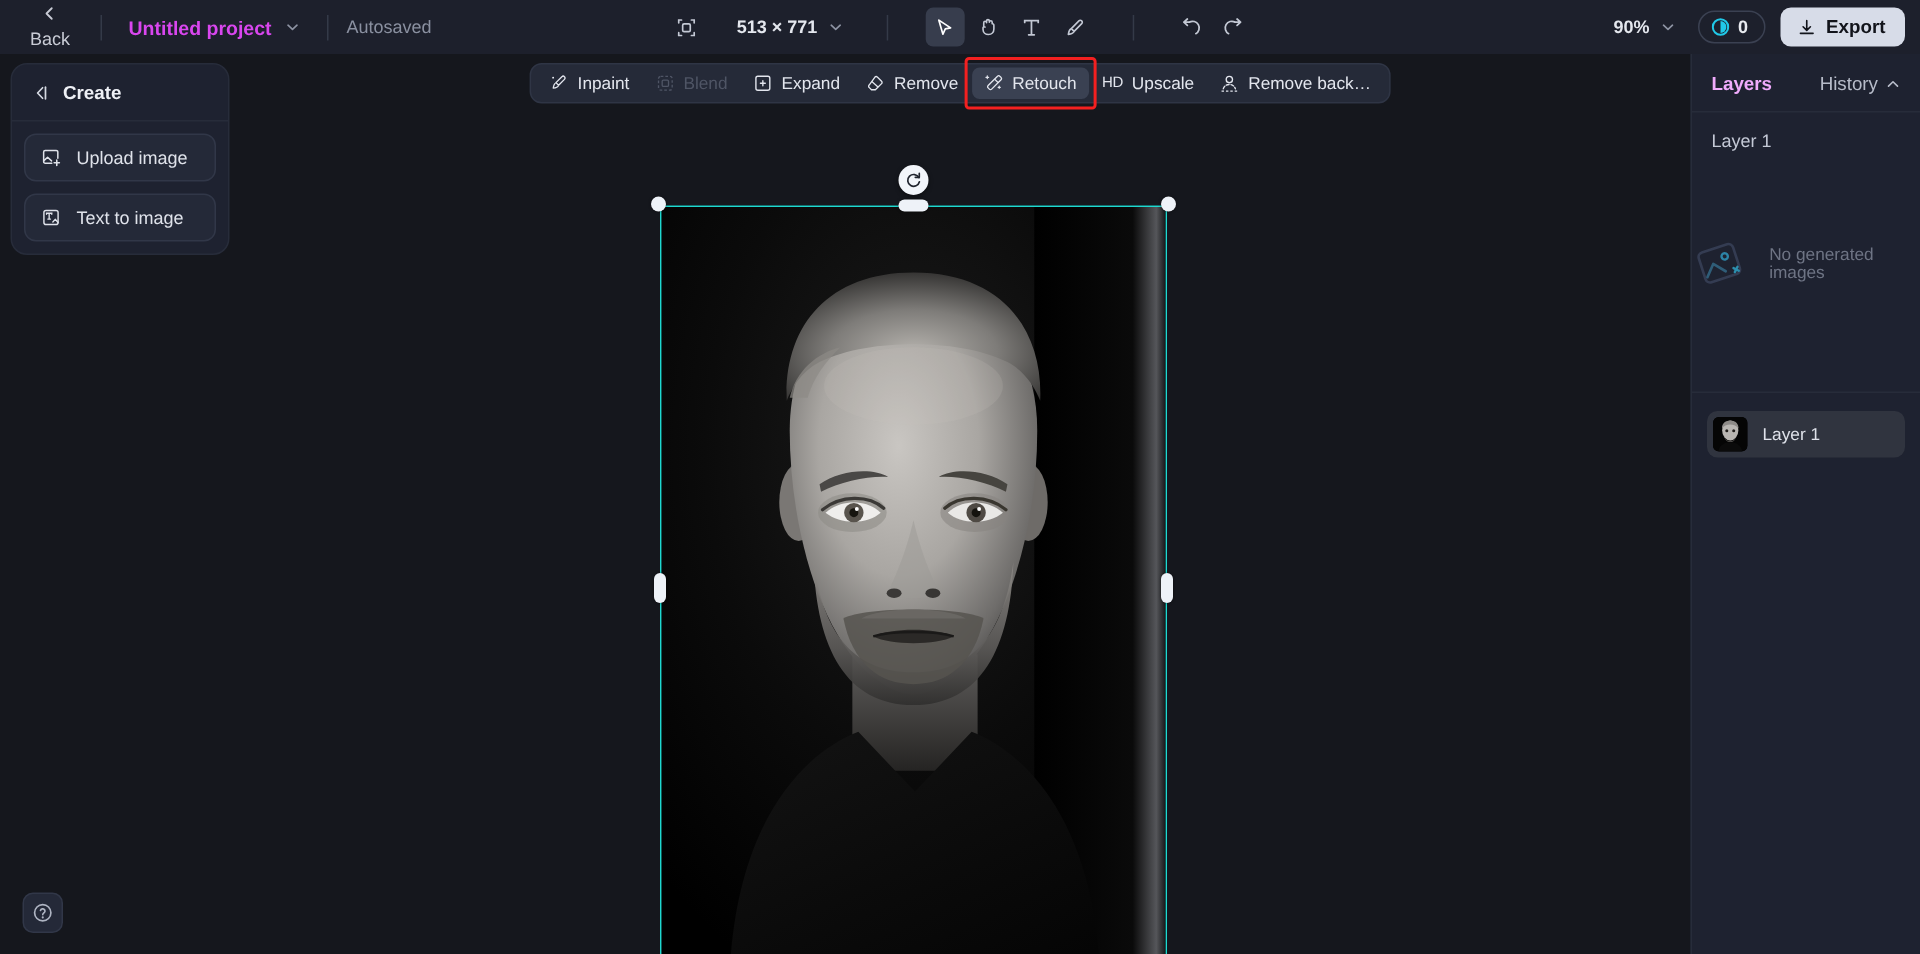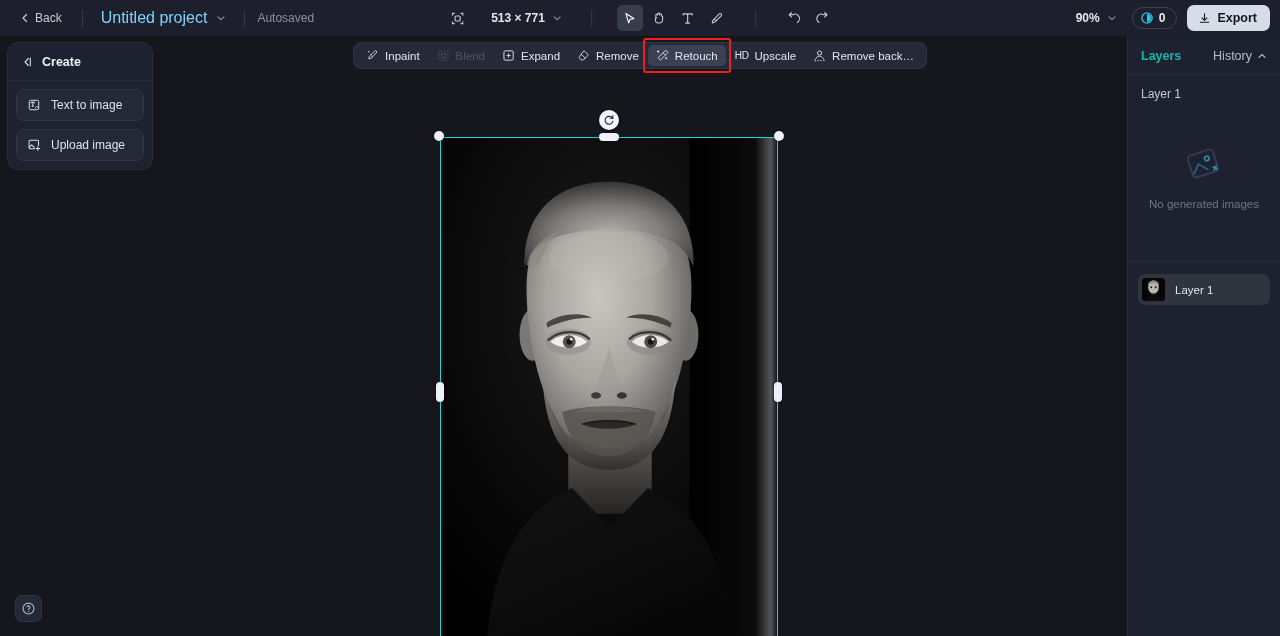--- a/index.html
+++ b/index.html
@@ -17,23 +17,24 @@
     position: absolute; top: 0; left: 0; width: 1280px; height: 36px;
     background: #1d202c;
     display: flex; align-items: center;
     z-index: 40;
   }
   .topbar-left { display: flex; align-items: center; padding-left: 12px; gap: 0; }
   .back-btn {
     display: flex; align-items: center; gap: 5px;
     color: #c9ccd6; font-size: 12px; padding: 4px 8px; border-radius: 5px;
     cursor: pointer;
+    flex-direction: column;
   }
   .vdiv { width: 1px; height: 17px; background: #343a48; margin: 0 12px; }
-  .proj-name { color: #7dd3fc; font-size: 16px; font-weight: normal; }
+  .proj-name { color: #d946ef; font-size: 13px; font-weight: bold; }
   .proj-chev { color: #8d93a3; margin-left: 9px; }
   .autosaved { color: #8a90a0; font-size: 12px; }
 
   .topbar-center {
     position: absolute; left: 50%; top: 0; transform: translateX(-50%);
     height: 36px; display: flex; align-items: center; gap: 13px;
   }
   .tb-icon-btn {
     width: 26px; height: 26px; border-radius: 5px;
     display: flex; align-items: center; justify-content: center;
@@ -147,25 +148,25 @@
   
   .right-panel {
     position: absolute; right: 0; top: 36px; width: 153px; height: 600px;
     background: #1e2230; border-left: 1px solid #272c3a; z-index: 30;
   }
   .rp-tabs {
     display: flex; align-items: center; justify-content: space-between;
     padding: 13px 13px 11px 13px; border-bottom: 1px solid #272c3a;
   }
   .rp-tab { font-size: 12.5px; cursor: pointer; }
-  .rp-tab.active { color: #14b8a6; font-weight: bold; }
+  .rp-tab.active { color: #f0abfc; font-weight: bold; }
   .rp-tab.idle { color: #b7bcc9; display: flex; align-items: center; gap: 5px; }
   .rp-sub { padding: 12px 13px 0 13px; color: #c4c9d6; font-size: 12px; }
   .rp-empty {
-    display: flex; flex-direction: column; align-items: center;
+    display: flex; align-items: center;
     justify-content: center; gap: 13px; height: 150px;
   }
   .empty-label { color: #6e7484; font-size: 11.5px; }
   .rp-divider { height: 1px; background: #272c3a; margin: 10px 0 0 0; }
   .layer-row {
     display: flex; align-items: center; gap: 10px;
     margin: 12px 10px 0 10px; padding: 4px 6px 4px 4px;
     background: #30343f; border-radius: 7px; cursor: pointer;
   }
   .layer-thumb {
@@ -459,33 +460,33 @@
     <div class="lp-head">
       <svg width="14" height="14" viewBox="0 0 16 16" style="color:#d5d9e2">
         <path d="M9.6 4 L5.8 8 L9.6 12" fill="none" stroke="currentColor" stroke-width="1.3" stroke-linecap="round" stroke-linejoin="round"></path>
         <path d="M11.8 3.6 v8.8" fill="none" stroke="currentColor" stroke-width="1.3" stroke-linecap="round"></path>
       </svg>
       <span class="lp-title">Create</span>
     </div>
     <div class="lp-body">
       <div class="lp-btn">
         <svg width="14" height="14" viewBox="0 0 16 16">
+          <path d="M13.2 8.6 V3.8 a1.2 1.2 0 0 0-1.2-1.2 H3.6 a1.2 1.2 0 0 0-1.2 1.2 v7.4 a1.2 1.2 0 0 0 1.2 1.2 h5" fill="none" stroke="currentColor" stroke-width="1.15" stroke-linecap="round"></path>
+          <path d="M2.6 10.4 L5.4 7.8 L8.4 10.6" fill="none" stroke="currentColor" stroke-width="1.15" stroke-linecap="round" stroke-linejoin="round"></path>
+          <path d="M12.4 10 v4 M10.4 12 h4" fill="none" stroke="currentColor" stroke-width="1.2" stroke-linecap="round"></path>
+        </svg>
+        <span>Upload image</span>
+      </div>
+      <div class="lp-btn">
+        <svg width="14" height="14" viewBox="0 0 16 16">
           <rect x="2.6" y="2.6" width="10.8" height="10.8" rx="1.6" fill="none" stroke="currentColor" stroke-width="1.1"></rect>
           <path d="M4.6 5.6 V4.8 h4 v.8 M6.6 4.8 v4.4 M5.6 9.2 h2" fill="none" stroke="currentColor" stroke-width="1.05" stroke-linecap="round"></path>
           <path d="M9.4 11.4 L11.2 9.4 L13.4 11.8" fill="none" stroke="currentColor" stroke-width="1.05" stroke-linecap="round" stroke-linejoin="round"></path>
         </svg>
         <span>Text to image</span>
-      </div>
-      <div class="lp-btn">
-        <svg width="14" height="14" viewBox="0 0 16 16">
-          <path d="M13.2 8.6 V3.8 a1.2 1.2 0 0 0-1.2-1.2 H3.6 a1.2 1.2 0 0 0-1.2 1.2 v7.4 a1.2 1.2 0 0 0 1.2 1.2 h5" fill="none" stroke="currentColor" stroke-width="1.15" stroke-linecap="round"></path>
-          <path d="M2.6 10.4 L5.4 7.8 L8.4 10.6" fill="none" stroke="currentColor" stroke-width="1.15" stroke-linecap="round" stroke-linejoin="round"></path>
-          <path d="M12.4 10 v4 M10.4 12 h4" fill="none" stroke="currentColor" stroke-width="1.2" stroke-linecap="round"></path>
-        </svg>
-        <span>Upload image</span>
       </div>
     </div>
   </div>
 
   <div class="right-panel">
     <div class="rp-tabs">
       <span class="rp-tab active">Layers</span>
       <span class="rp-tab idle">
         <span>History</span>
         <svg width="10" height="10" viewBox="0 0 10 10">

